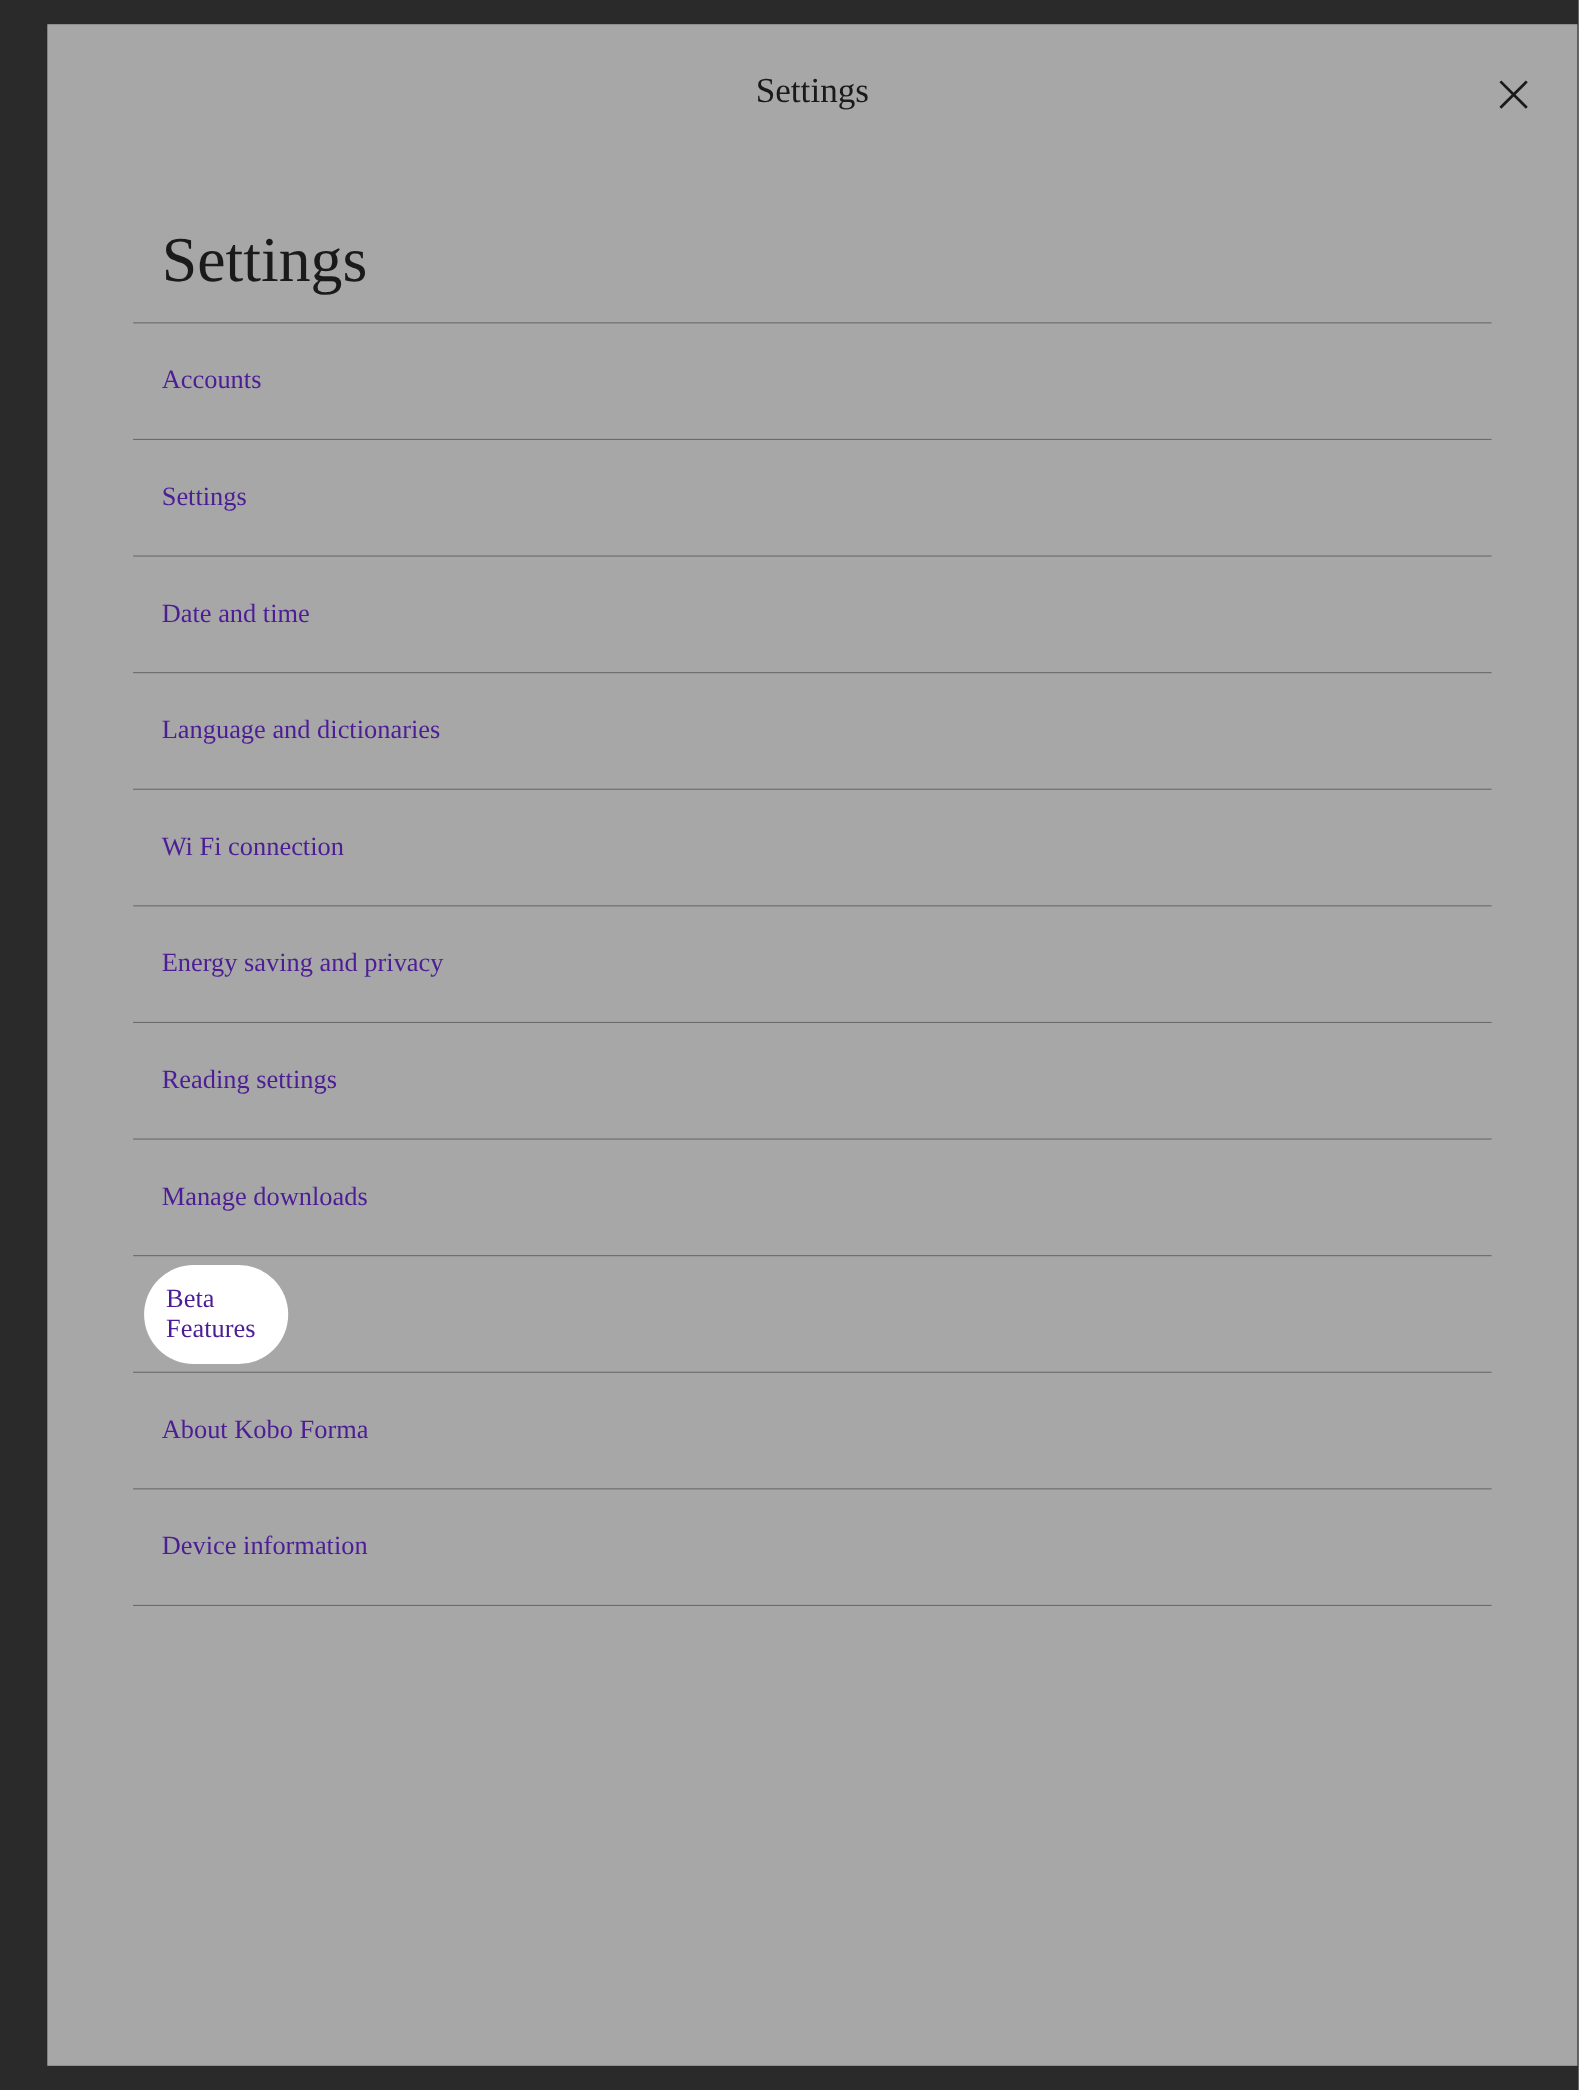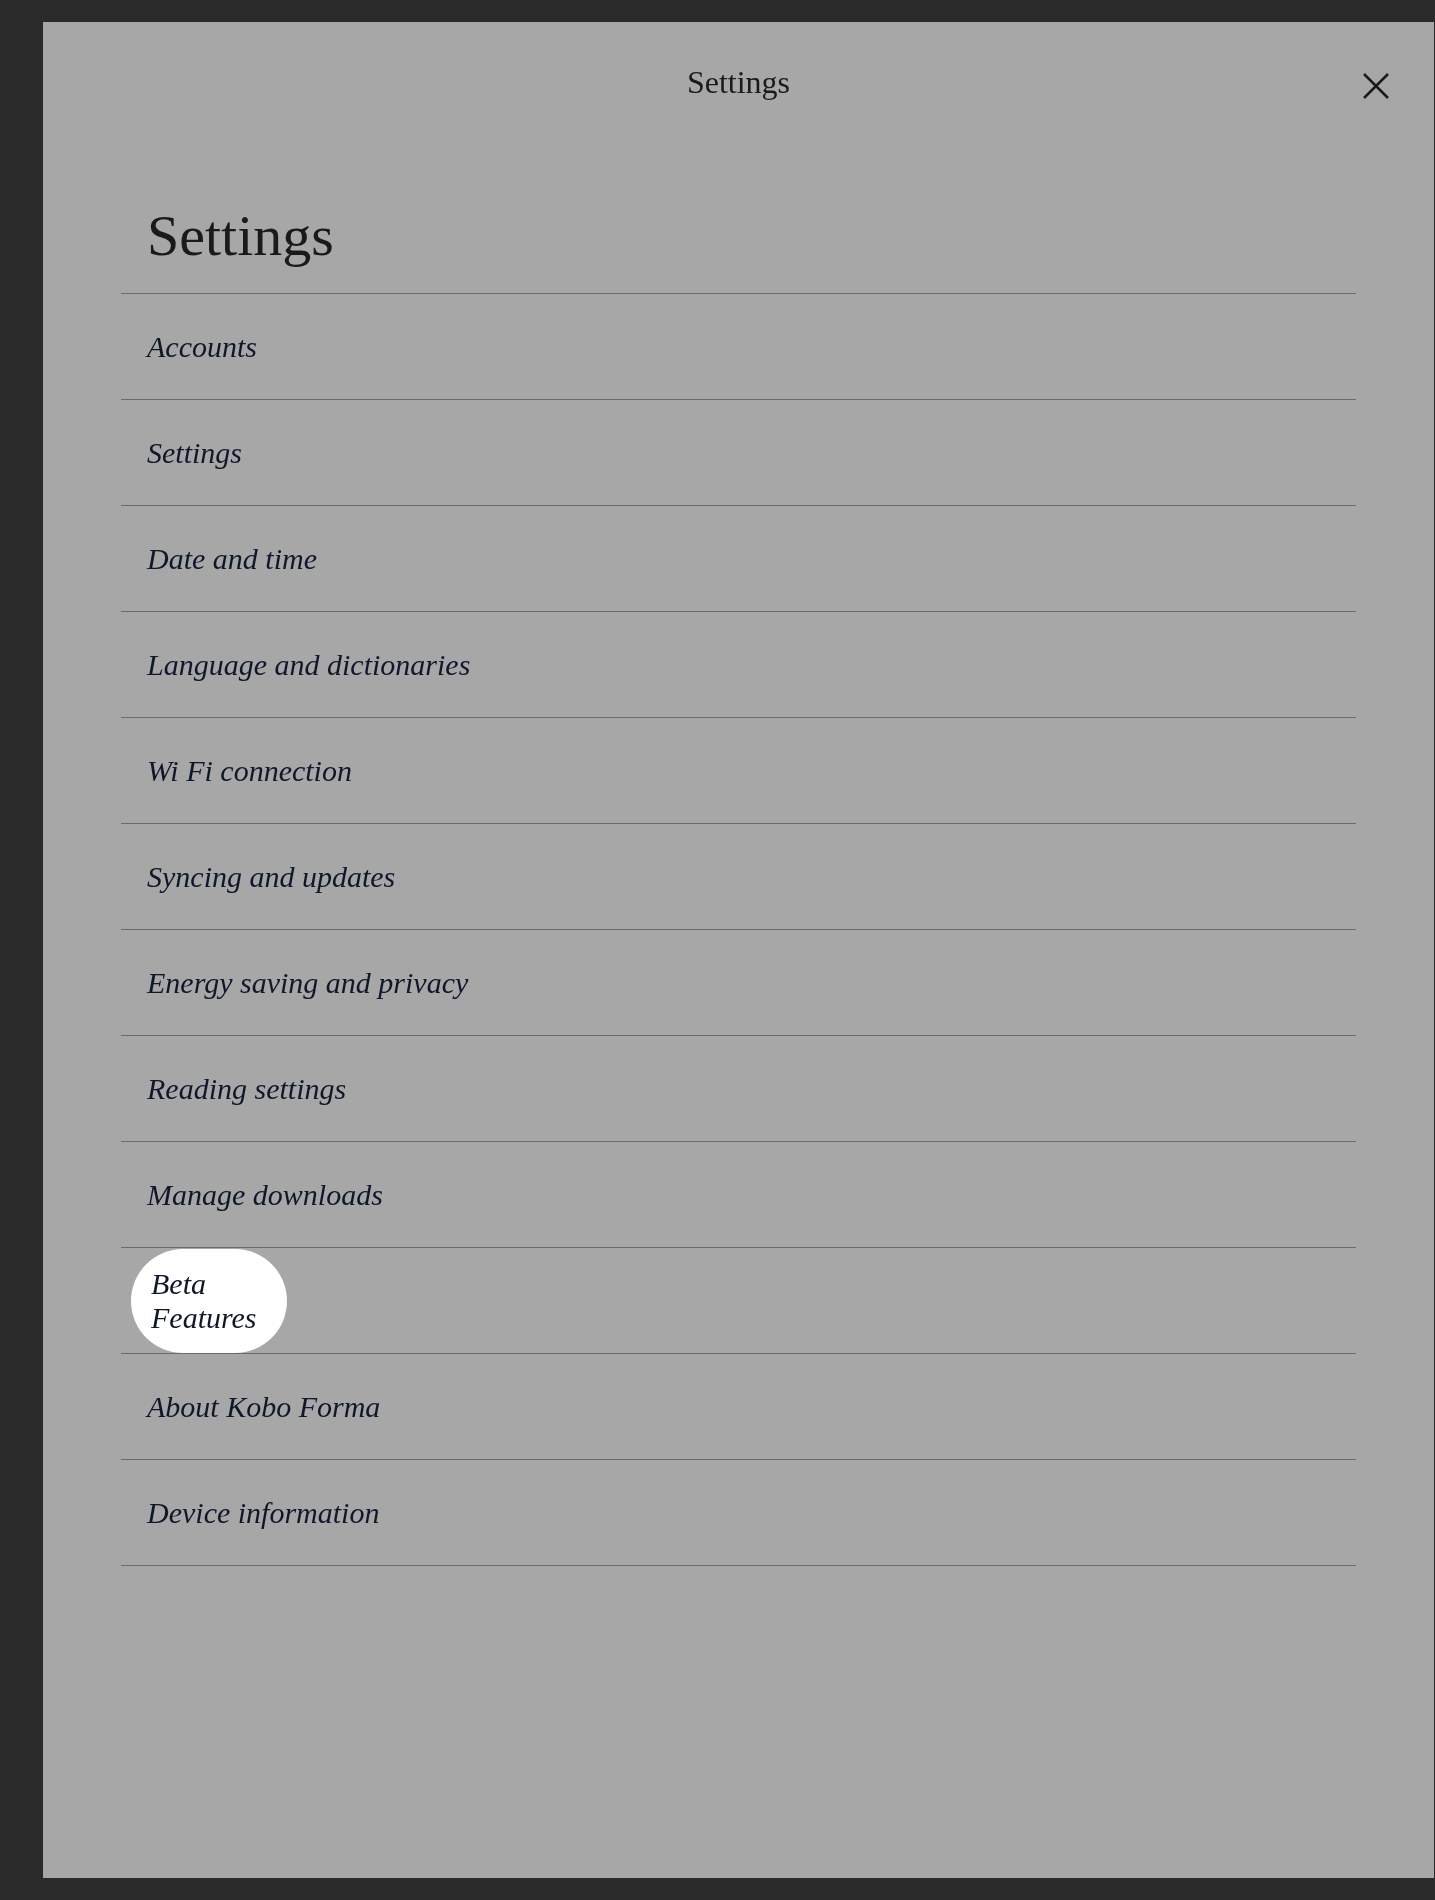--- a/index.html
+++ b/index.html
@@ -78,23 +78,22 @@
       border-bottom: 1px solid #6a6a6a;
       height: 106px;
       display: flex;
       align-items: center;
       padding-left: 26px;
       cursor: pointer;
       position: relative;
     }
 
     .settings-item-label {
-      font-size: 30px;
-      font-style: italic;
-      color: #0f172a;
+      font-size: 24px;
+      color: #4c1d95;
     }
 
     .highlight-pill {
       position: absolute;
       left: 10px;
       top: 50%;
       transform: translateY(-50%);
       background-color: #ffffff;
       border-radius: 52px;
       padding: 18px 30px 18px 20px;
@@ -143,23 +142,20 @@
       <li class="settings-item">
         <span class="settings-item-label">Date and time</span>
       </li>
       <li class="settings-item">
         <span class="settings-item-label">Language and dictionaries</span>
       </li>
       <li class="settings-item">
         <span class="settings-item-label">Wi Fi connection</span>
       </li>
       <li class="settings-item">
-        <span class="settings-item-label">Syncing and updates</span>
-      </li>
-      <li class="settings-item">
         <span class="settings-item-label">Energy saving and privacy</span>
       </li>
       <li class="settings-item">
         <span class="settings-item-label">Reading settings</span>
       </li>
       <li class="settings-item">
         <span class="settings-item-label">Manage downloads</span>
       </li>
       <li class="settings-item highlighted">
         <div class="inner-wrap">

